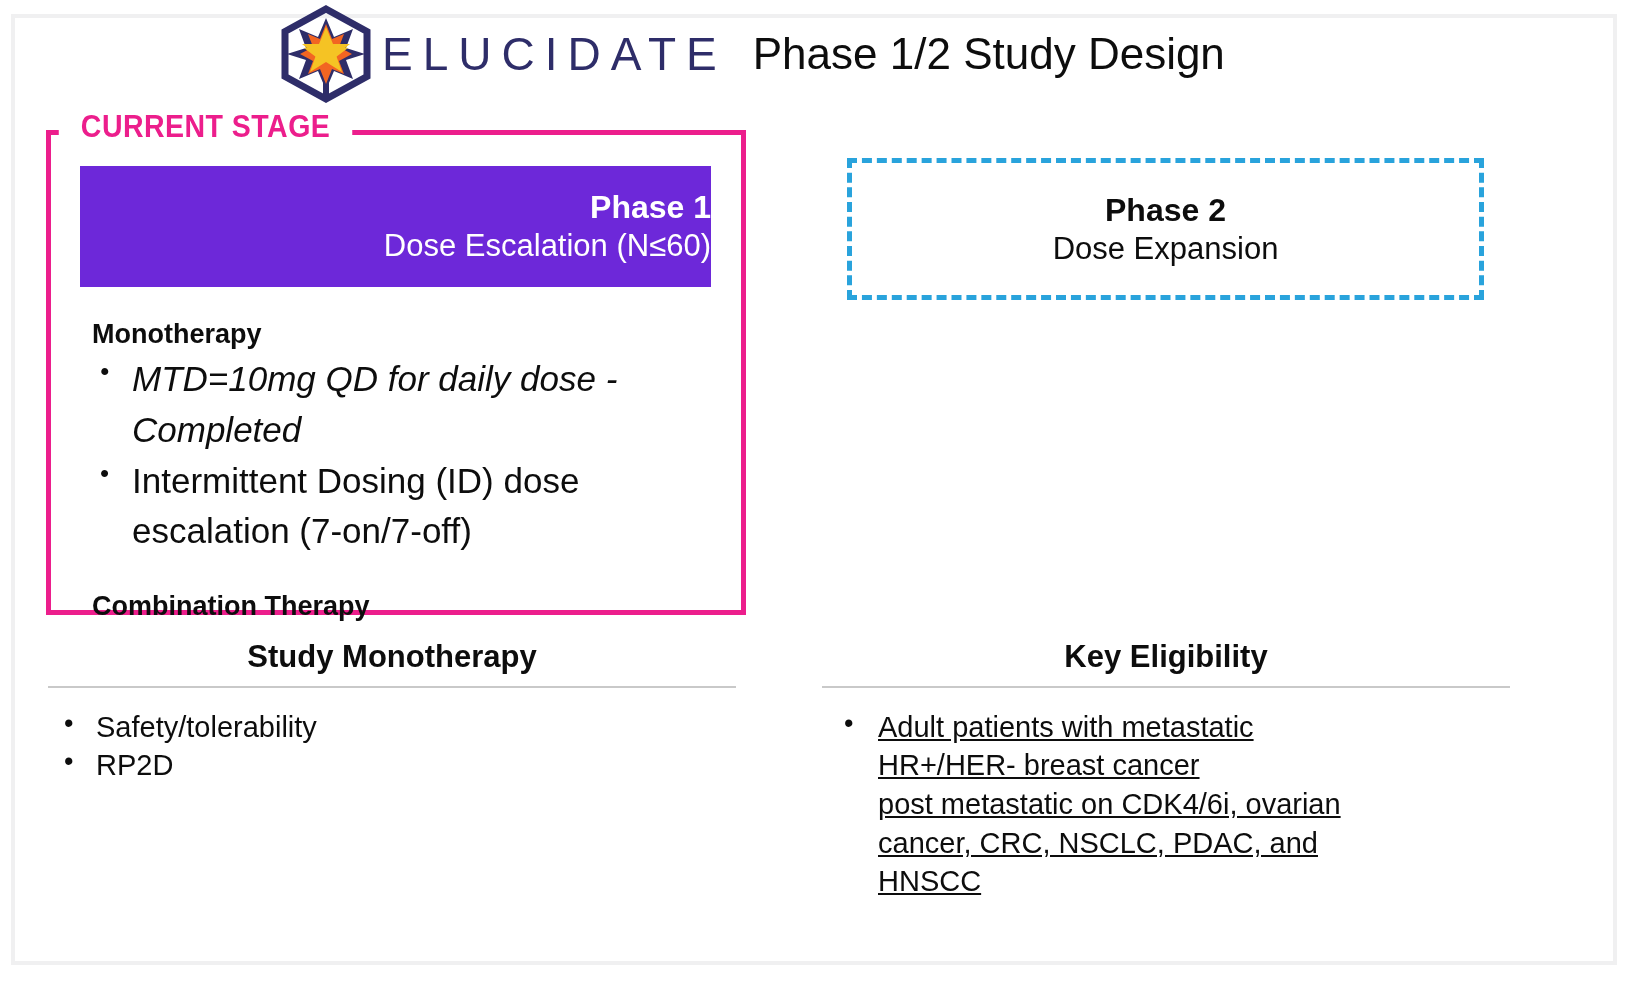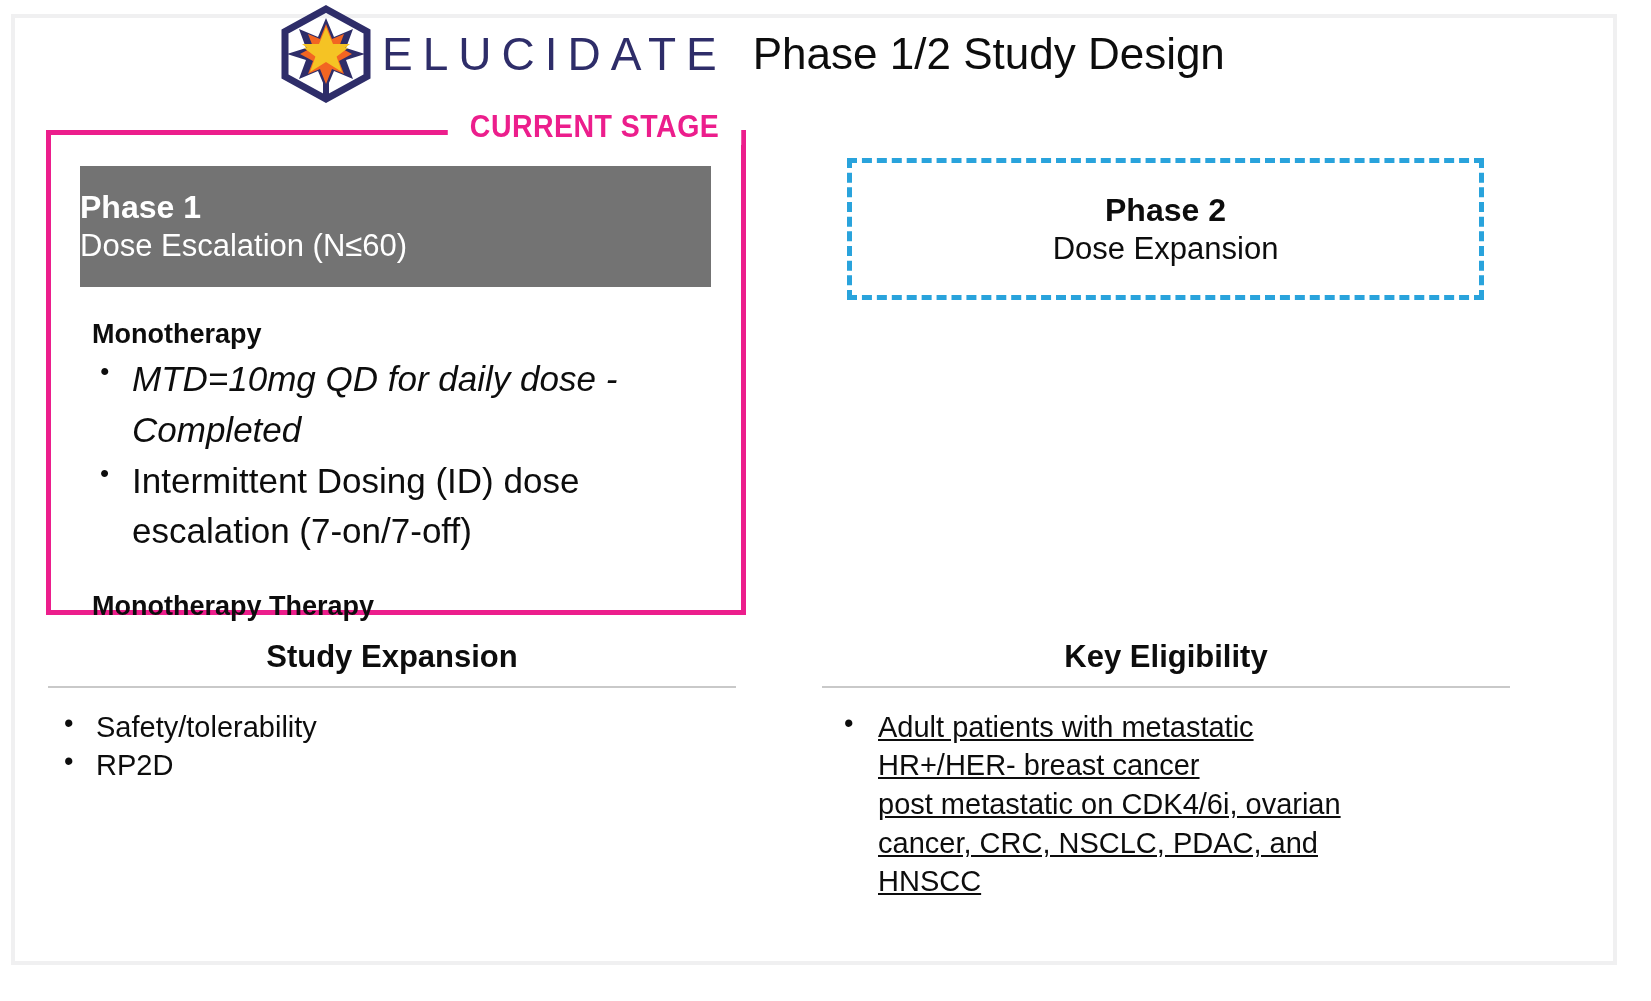--- a/index.html
+++ b/index.html
@@ -79,24 +79,24 @@
   }
   .current-stage-box {
     position: absolute;
     left: 0; top: 0;
     width: 100%; height: 100%;
     border: 5px solid #ec1e8c;
     background: transparent;
   }
   .current-stage-label {
     position: absolute;
-    left: 8px;
+    left: 0;
     top: -21px;
     width: 100%;
-    text-align: right;
+    text-align: left;
     pointer-events: none;
   }
   .current-stage-label span {
     background: #ffffff;
     padding: 0 24px;
     font-family: "Liberation Sans Narrow", "Liberation Sans", sans-serif;
     font-size: 31px;
     font-weight: 700;
     letter-spacing: 0.5px;
     color: #ec1e8c;
@@ -105,25 +105,25 @@
     transform: scaleX(0.92);
   }
 
   
   .phase1-banner {
     position: absolute;
     left: 80px;
     top: 166px;
     width: 631px;
     height: 121px;
-    background: #737373;
+    background: #6d28d9;
     color: #ffffff;
     display: flex;
     flex-direction: column;
-    align-items: flex-start;
+    align-items: flex-end;
     justify-content: center;
   }
   .phase1-banner .p-title {
     font-size: 32px;
     font-weight: 700;
     line-height: 1.22;
   }
   .phase1-banner .p-sub {
     font-size: 31px;
     font-weight: 400;
@@ -277,30 +277,30 @@
 
     <div class="sec-heading">Monotherapy</div>
 
     <ul class="bullet-list">
       <li class="italic">MTD=10mg QD for daily dose - Completed</li>
       <li>Intermittent Dosing (ID) dose escalation (7-on/7-off)</li>
     </ul>
 
     <div class="spacer-sm"></div>
 
-    <div class="sec-heading">Monotherapy Therapy</div>
+    <div class="sec-heading">Combination Therapy</div>
   </div>
 
   <div class="phase2-box">
     <div class="p-title">Phase 2</div>
     <div class="p-sub">Dose Expansion</div>
   </div>
 
   <div class="bottom-col left">
-    <div class="col-heading">Study Expansion</div>
+    <div class="col-heading">Study Monotherapy</div>
     <div class="col-rule"></div>
     <ul class="col-list">
       <li>Safety/tolerability</li>
       <li>RP2D</li>
     </ul>
   </div>
 
   <div class="bottom-col right">
     <div class="col-heading">Key Eligibility</div>
     <div class="col-rule"></div>

